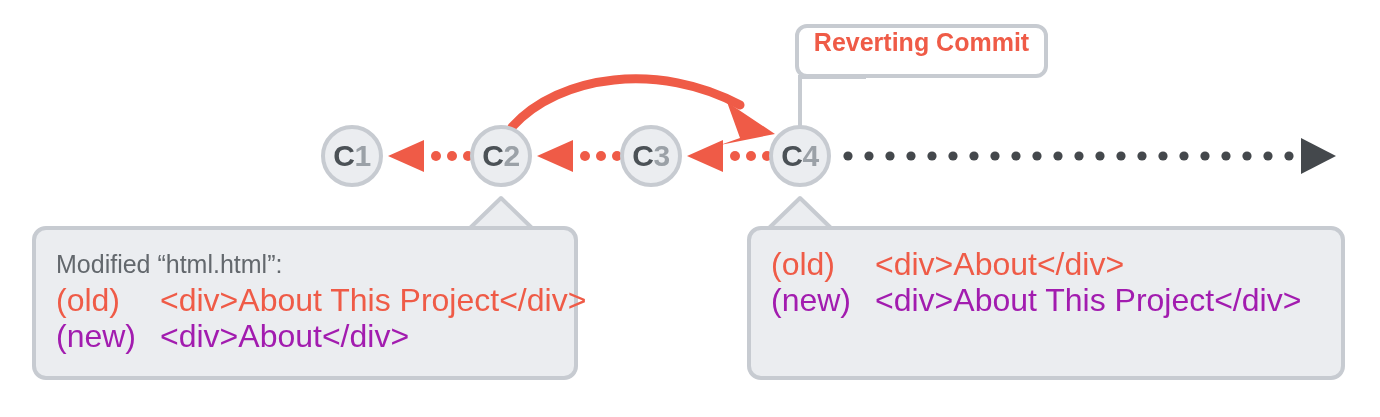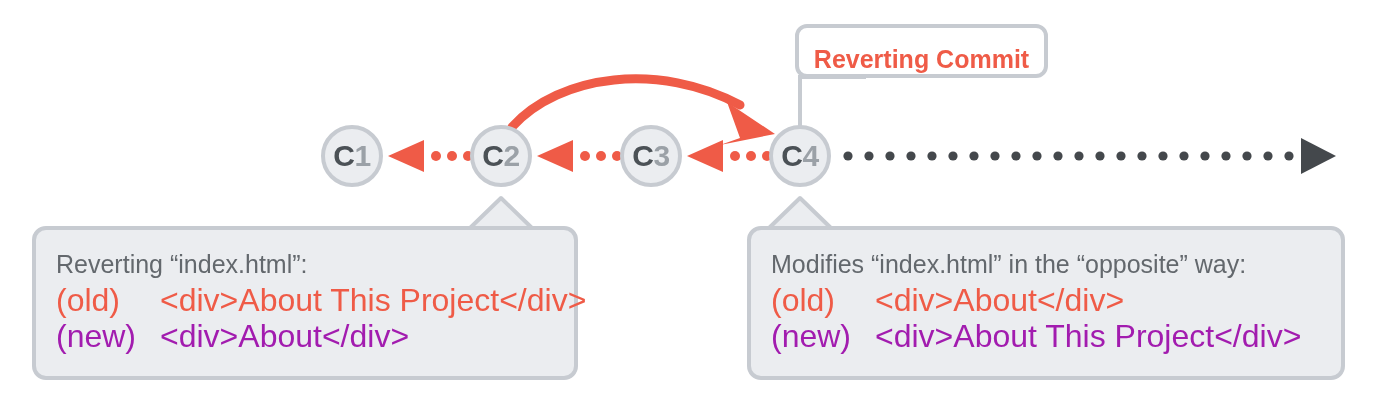--- a/index.html
+++ b/index.html
@@ -73,21 +73,21 @@
   .diff-new { color: #a21caf; }
 
   
   .callout {
     position: absolute;
     background: #ffffff;
     border: 4px solid #c7cbd1;
     border-radius: 12px;
     box-sizing: border-box;
     display: flex;
-    align-items: flex-end;
+    align-items: flex-start;
     justify-content: center;
   }
   .callout-label {
     color: #ef5b47;
     font-weight: bold;
     font-size: 25px;
     white-space: nowrap;
   }
 </style>
 </head>
@@ -183,33 +183,32 @@
   <div class="commit-node" style="left:769px; top:125px;">
     <span class="c-letter">C</span>
       <span class="c-num">4</span>
   </div>
 
   <div class="callout" style="left:795px; top:24px; width:253px; height:54px;">
     <span class="callout-label">Reverting Commit</span>
   </div>
 
   <div class="info-box" style="left:32px; top:226px; width:546px; height:154px;">
-    <div class="info-title">Reverting “index.html”:</div>
+    <div class="info-title">Modified “html.html”:</div>
     <div class="diff-row">
       <span class="diff-label diff-old">(old)</span>
       <span class="diff-old">&lt;div&gt;About This Project&lt;/div&gt;</span>
     </div>
     <div class="diff-row">
       <span class="diff-label diff-new">(new)</span>
       <span class="diff-new">&lt;div&gt;About&lt;/div&gt;</span>
     </div>
   </div>
 
   <div class="info-box" style="left:747px; top:226px; width:598px; height:154px;">
-    <div class="info-title">Modifies “index.html” in the “opposite” way:</div>
     <div class="diff-row">
       <span class="diff-label diff-old">(old)</span>
       <span class="diff-old">&lt;div&gt;About&lt;/div&gt;</span>
     </div>
     <div class="diff-row">
       <span class="diff-label diff-new">(new)</span>
       <span class="diff-new">&lt;div&gt;About This Project&lt;/div&gt;</span>
     </div>
   </div>
 

